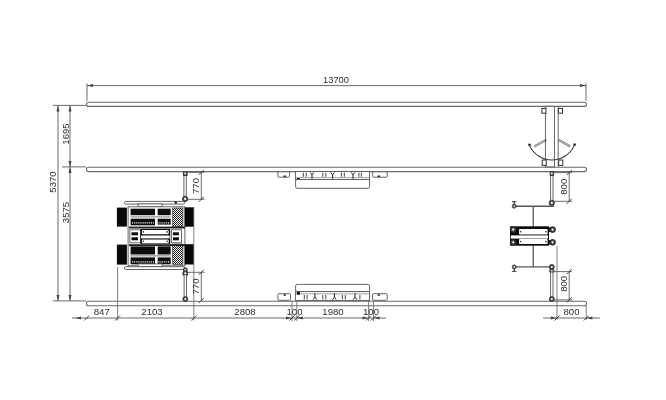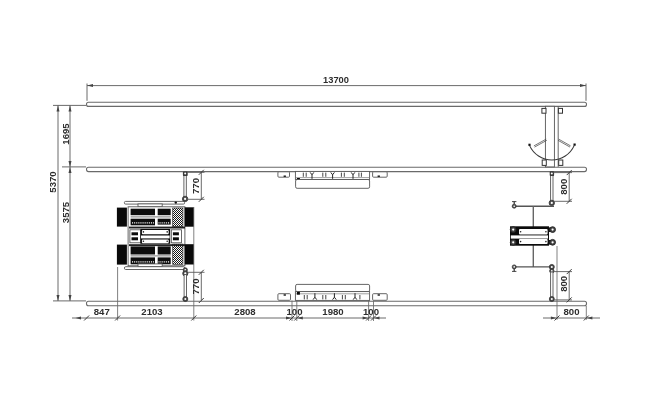--- a/index.html
+++ b/index.html
@@ -1,16 +1,16 @@
 <!DOCTYPE html>
 <html><head>
 <meta charset="utf-8">
 <style>
   html,body{margin:0;padding:0;background:#ffffff;}
-  #wrap{width:619px;height:400px;position:relative;overflow:hidden;background:#14b8a6;font-weight:bold;}
+  #wrap{width:619px;height:400px;position:relative;overflow:hidden;background:#14b8a6;}
   svg{display:block;}
   text{font-family:"Liberation Sans",sans-serif;fill:#2e2e2e;}
 </style>
 </head>
 <body>
 <div id="wrap">
 <svg width="666" height="400" viewBox="0 0 666 400">
 <defs>
   <pattern id="dither" width="2" height="2" patternUnits="userSpaceOnUse">
     <rect width="2" height="2" fill="#ffffff"></rect>

